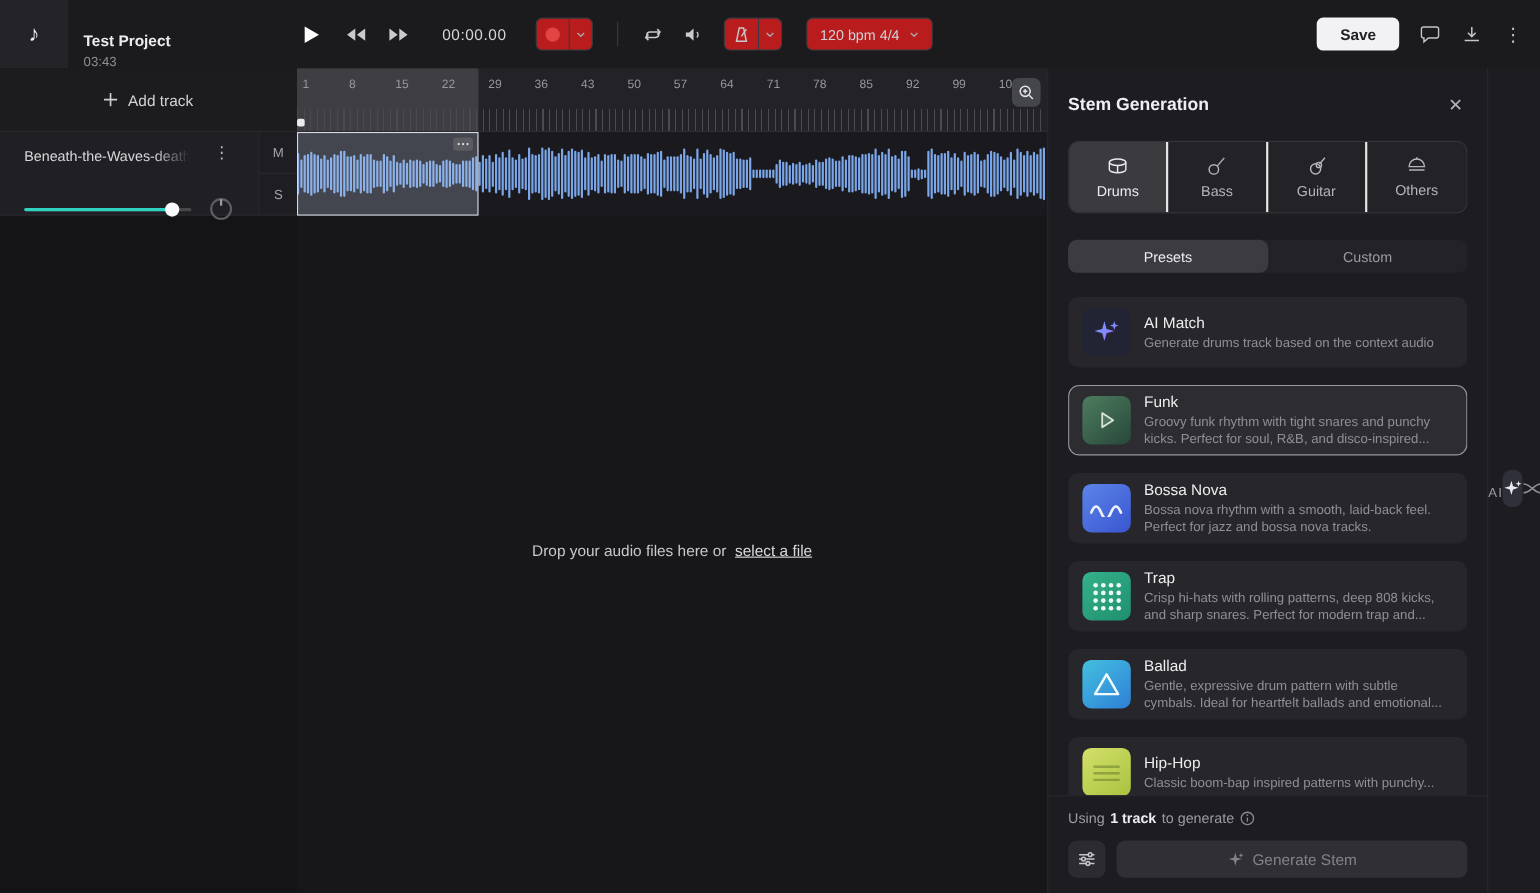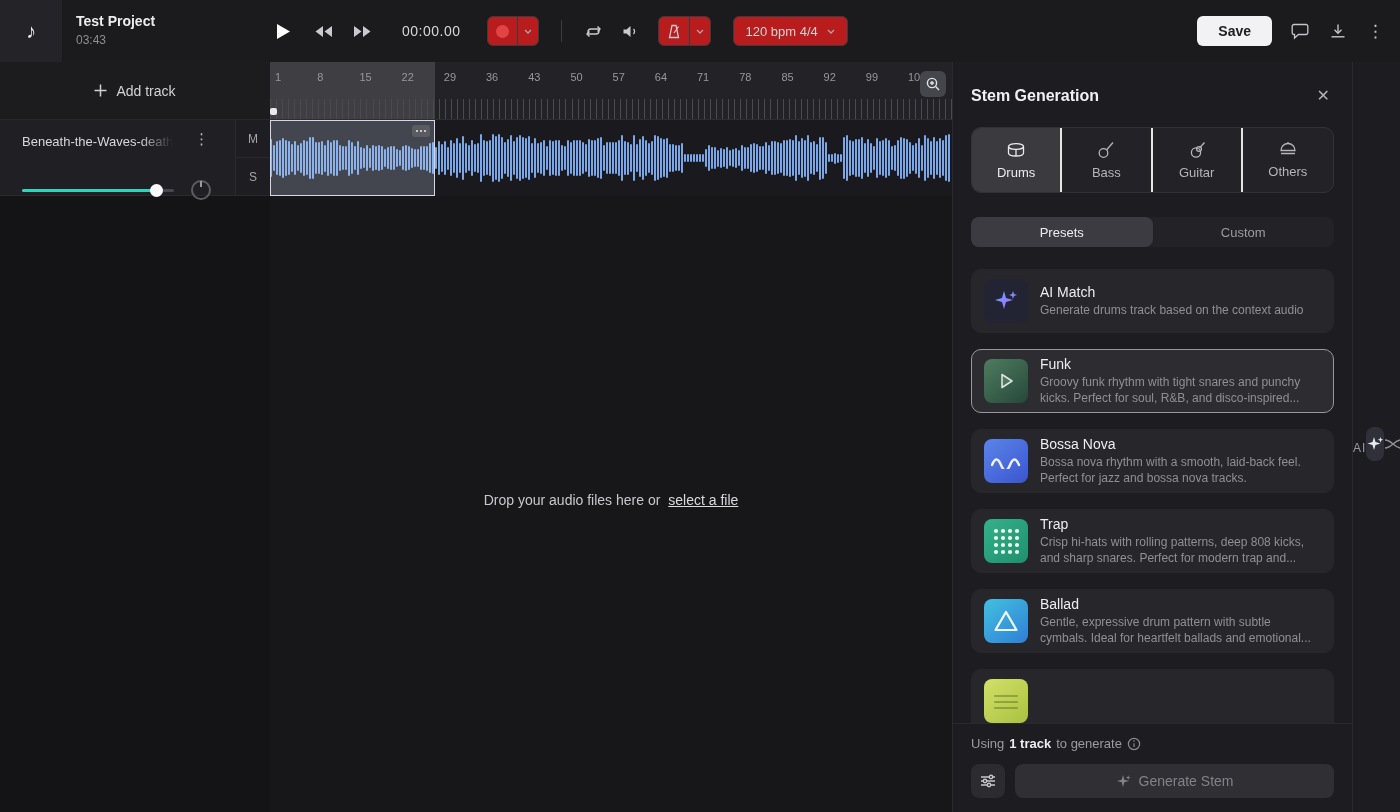--- a/index.html
+++ b/index.html
@@ -3,21 +3,21 @@
 <meta charset="utf-8">
 <style>
   html,body{margin:0;padding:0;background:#0e0e10;}
   .app{position:relative;width:1400px;height:812px;background:#141417;overflow:hidden;
        font-family:"Liberation Sans",sans-serif;color:#e4e4e8;-webkit-font-smoothing:antialiased;}
 
   
   .topbar{position:absolute;top:0;left:0;width:100%;height:62px;background:#1b1b1e;}
   .logo-box{position:absolute;left:0;top:0;width:62px;height:62px;background:#242428;
             display:flex;align-items:center;justify-content:center;font-size:20px;color:#ececf0;}
-  .proj{position:absolute;left:76px;top:13px;}
+  .proj{position:absolute;left:76px;top:29px;}
   .proj-title{font-size:14px;font-weight:700;color:#ececf0;}
   .proj-dur{font-size:12px;color:#8d8d92;margin-top:4px;}
   .transport{position:absolute;left:276px;top:0;height:62px;display:flex;align-items:center;}
   .t-btn{background:none;border:none;padding:0;display:flex;align-items:center;color:#c9c9ce;cursor:pointer;}
   .time{font-size:14px;color:#d6d6da;letter-spacing:.5px;margin-left:30px;}
   .pill{display:flex;align-items:center;height:30px;border:1px solid #3a3a40;border-radius:6px;background:#b91c1c;box-sizing:border-box;}
   .pill .seg1{display:flex;align-items:center;justify-content:center;padding:0 8px;height:100%;}
   .pill .seg2{display:flex;align-items:center;justify-content:center;padding:0 6px;height:100%;border-left:1px solid #3a3a40;color:#a7a7ac;}
   .rec-dot{width:13px;height:13px;border-radius:50%;background:#e24444;}
   .vdiv{width:1px;height:22px;background:#3a3a40;margin-left:22px;}
@@ -655,20 +655,24 @@
           <div class="card-desc">Gentle, expressive drum pattern with subtle cymbals. Ideal for heartfelt ballads and emotional...</div>
         </div>
       </div>
 
       <div class="card">
         <div class="thumb thumb5">
           <svg width="26" height="20" viewBox="0 0 26 20">
               <path d="M2 5 h22 M2 11 h22 M2 17 h22" stroke="rgba(60,78,20,0.35)" stroke-width="2.2" stroke-linecap="round"></path>
             </svg>
         </div>
+        <div class="card-txt">
+          <div class="card-title">Hip-Hop</div>
+          <div class="card-desc">Classic boom-bap inspired patterns with punchy...</div>
+        </div>
       </div>
 
     </div>
 
     <div class="panel-foot">
       <div class="using-row">
         <span>Using</span>
         <span class="using-count">1 track</span>
         <span>to generate</span>
         <svg width="14" height="14" viewBox="0 0 14 14" fill="none" stroke="#8a8a90" stroke-width="1.2">

